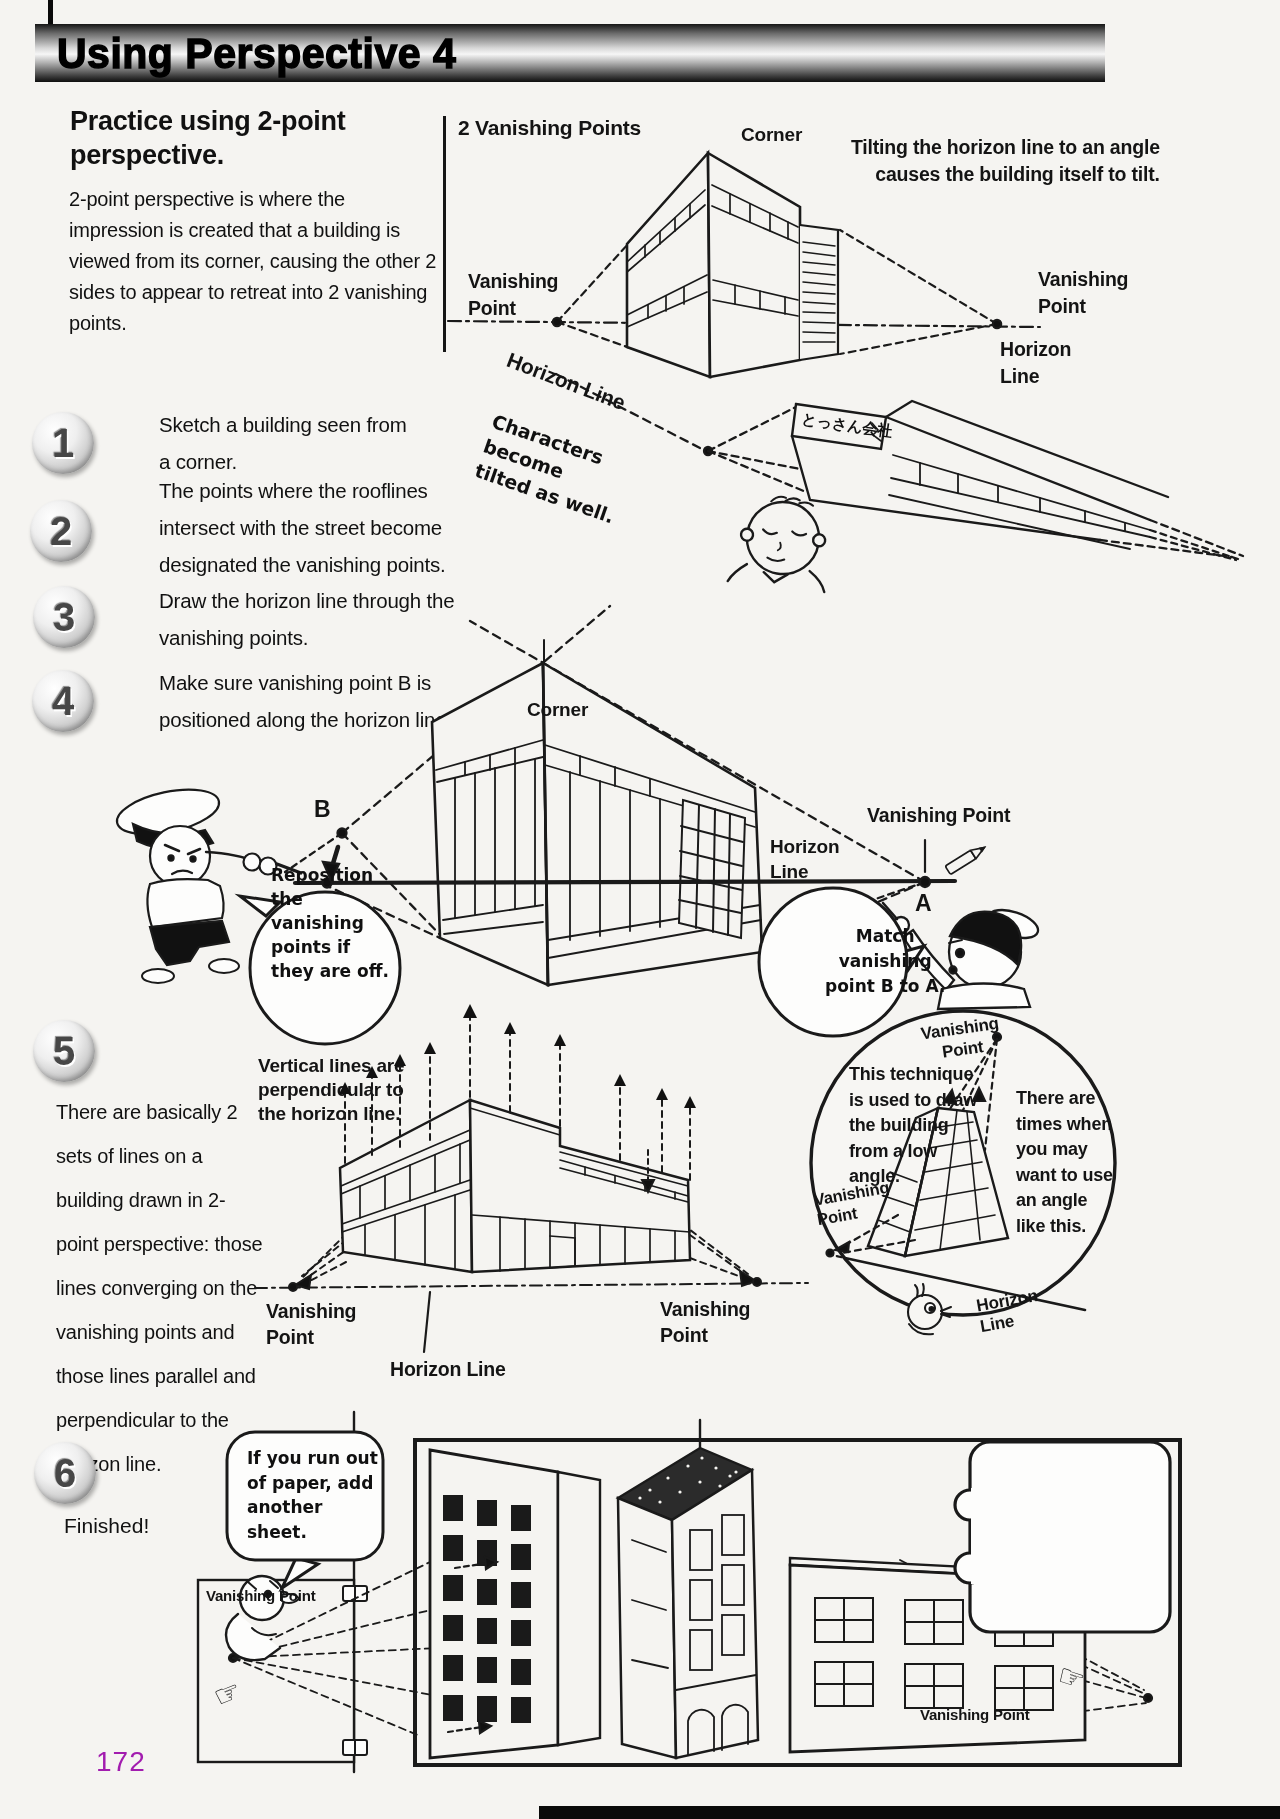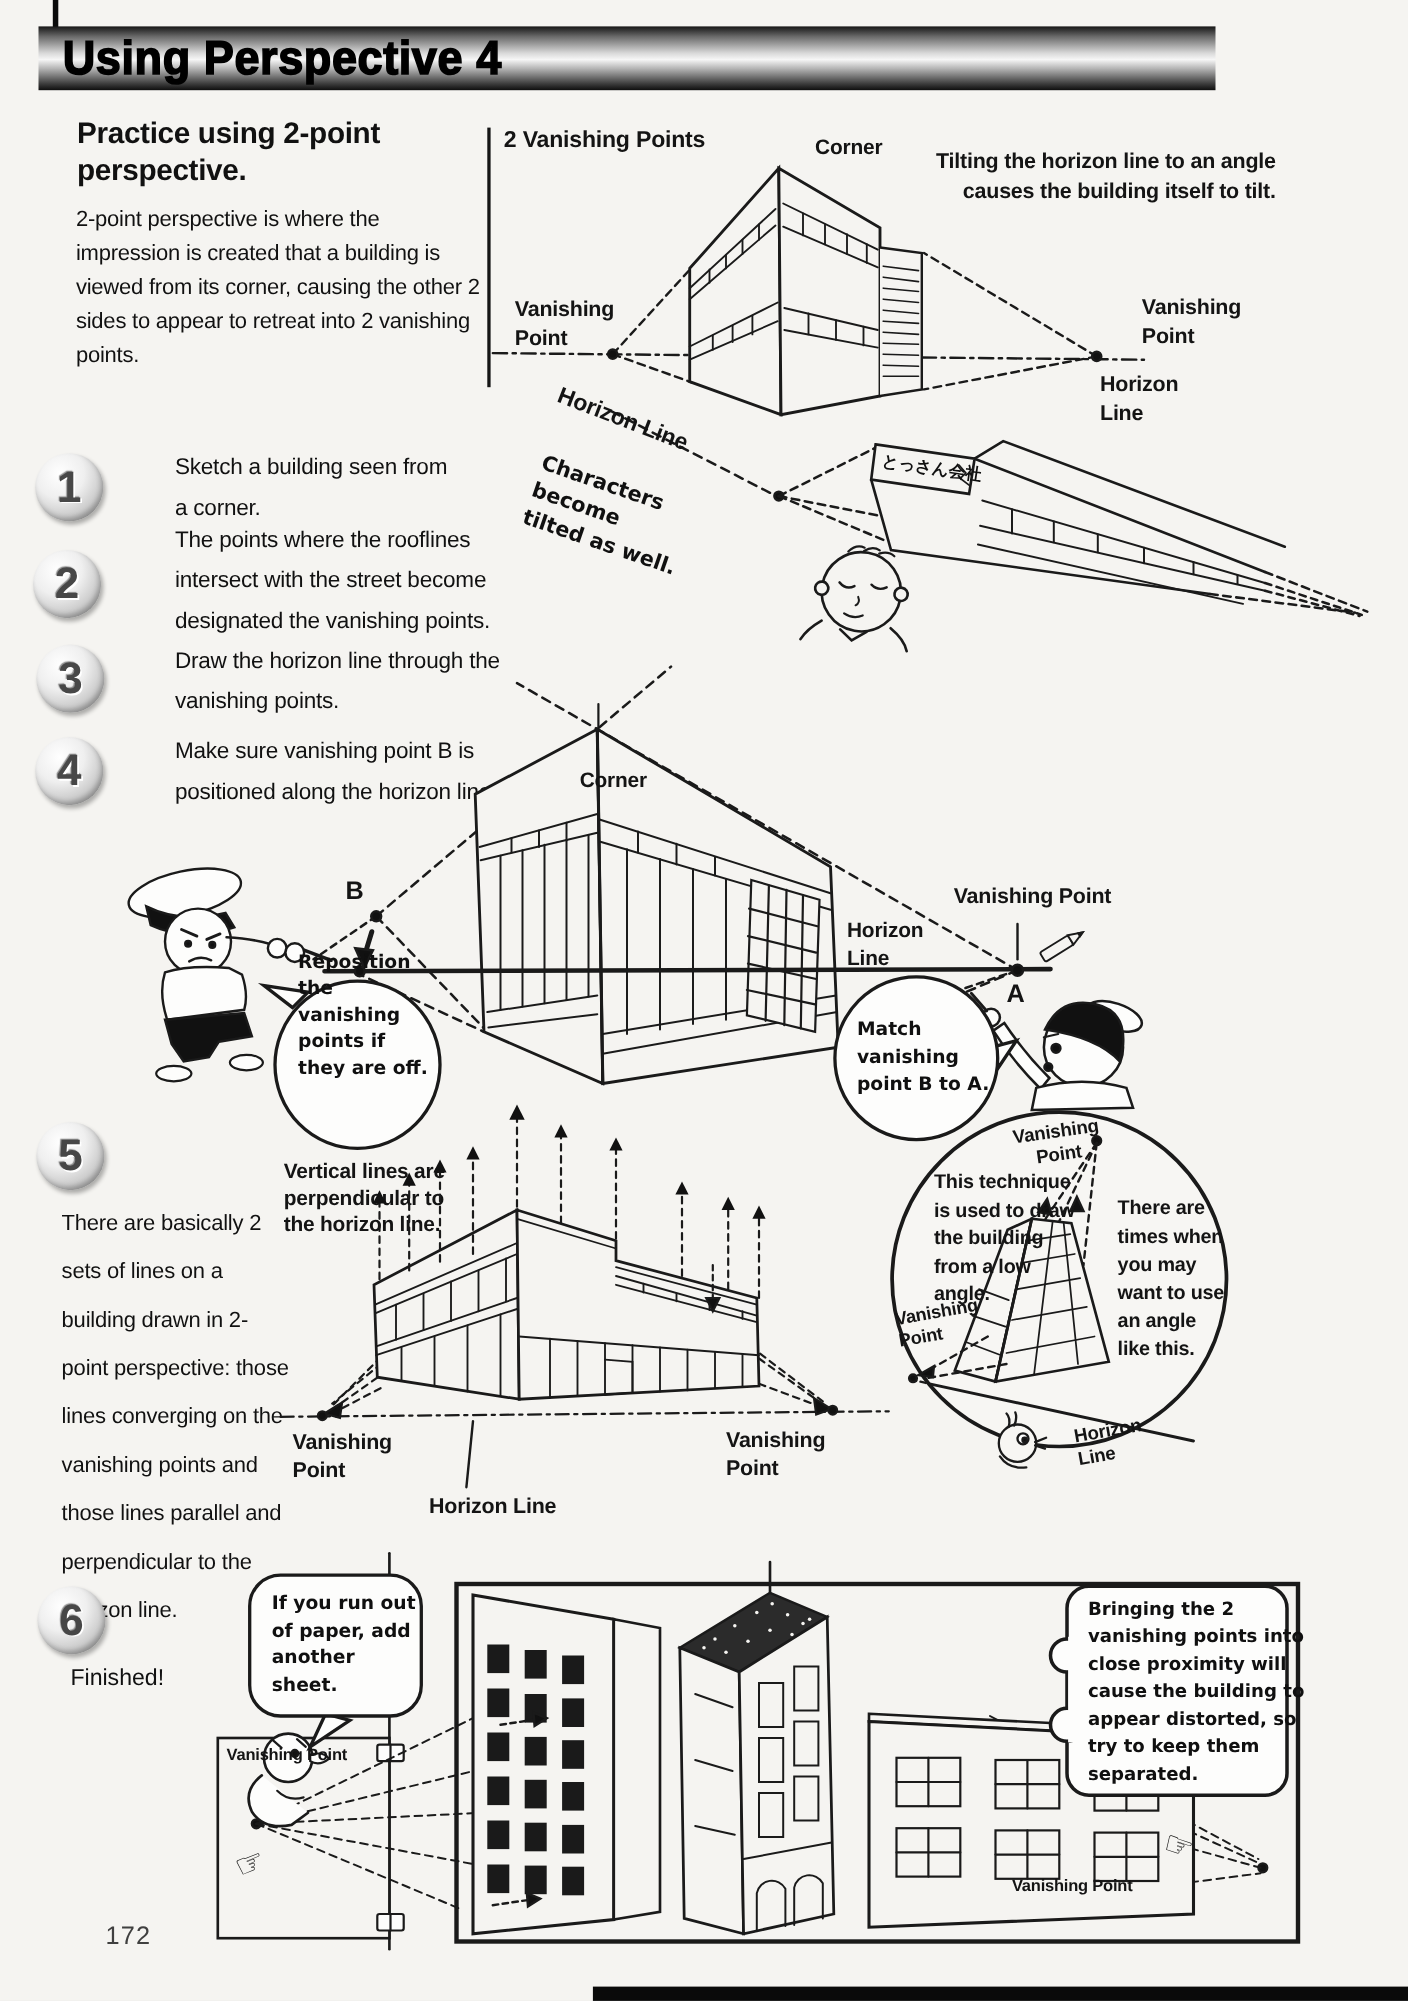--- a/index.html
+++ b/index.html
@@ -307,21 +307,21 @@
   <div class="lbl" style="left:314px;top:796px;font-size:23px;">B</div>
   <div class="lbl" style="left:915px;top:890px;font-size:23px;">A</div>
   <div class="lbl" style="left:867px;top:804px;font-size:19.5px;">Vanishing Point</div>
   <div class="lbl pre" style="left:770px;top:834px;font-size:19px;line-height:25px;">Horizon
 Line</div>
   <div class="bub pre" style="left:271px;top:863px;font-size:17px;line-height:24px;">Reposition
 the
 vanishing
 points if
 they are off.</div>
-  <div class="bub pre" style="left:779px;top:924px;font-size:17px;line-height:25px;">Match
+  <div class="bub pre" style="left:825px;top:924px;font-size:17px;line-height:25px;text-align:center;">Match
 vanishing
 point B to A.</div>
 
   <div class="badge" style="left:33px;top:1020px;">
       <span>5</span>
     </div>
   <div class="abs body-txt pre" style="left:14px;top:1090px;width:240px;line-height:44px;">There are basically 2
 sets of lines on a
 building drawn in 2-
 point perspective: those
@@ -632,26 +632,19 @@
         <circle cx="970" cy="1505" r="15" fill="#fdfdfc"></circle>
         <circle cx="970" cy="1568" r="15" fill="#fdfdfc"></circle>
         <rect x="971" y="1488" width="18" height="96" fill="#fdfdfc" stroke="none"></rect>
       </g>
     </g>
   </svg>
   <div class="bub pre" style="left:247px;top:1446px;font-size:17px;line-height:24.5px;">If you run out
 of paper, add
 another
 sheet.</div>
-  <div class="bub pre" style="left:989px;top:1450px;font-size:16.5px;line-height:25px;">Bringing the 2
-vanishing points into
-close proximity will
-cause the building to
-appear distorted, so
-try to keep them
-separated.</div>
   <div class="lbl" style="left:206px;top:1587px;font-size:15px;">Vanishing Point</div>
   <div class="lbl" style="left:920px;top:1706px;font-size:15px;">Vanishing Point</div>
   <div class="hand" style="left:214px;top:1676px;transform:rotate(-22deg);">☞</div>
   <div class="hand" style="left:1058px;top:1660px;transform:rotate(18deg);">☞</div>
 
-  <div class="abs" style="left:54px;top:1746px;font-size:23px;letter-spacing:1px;color:#404040;">172</div>
+  <div class="abs" style="left:54px;top:1746px;font-size:28px;letter-spacing:1px;color:#a21caf;">172</div>
 </div>
 
 </body></html>

